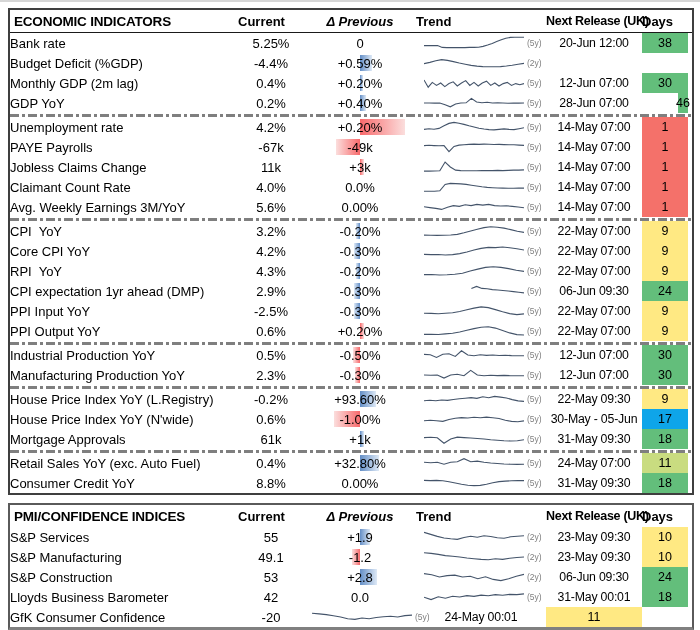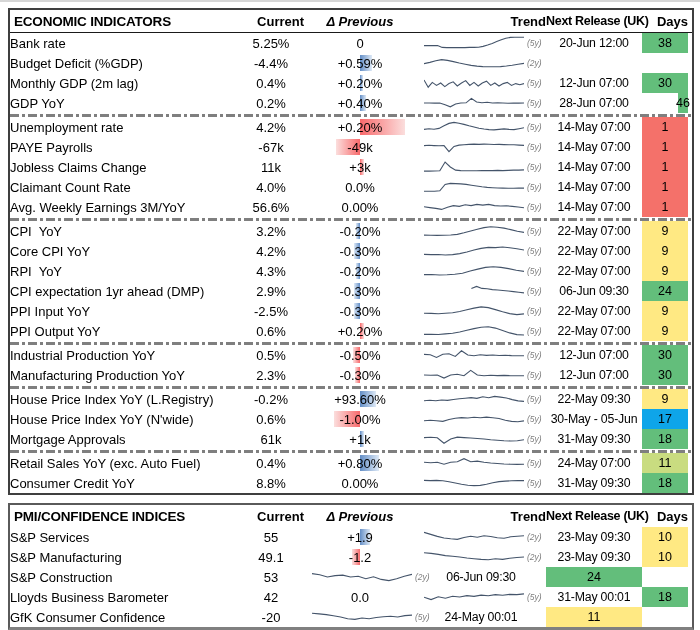--- a/index.html
+++ b/index.html
@@ -12,33 +12,33 @@
   #t1{top:8px;border:2px solid #3f3f3f;}
   #t2{top:503px;border:2px solid #5a5a5a;border-bottom:3px solid #808080;}
   .thead,.row{
     display:grid;grid-template-columns:228px 66px 112px 130px 96px 46px;
     align-items:center;
   }
   .thead{height:22px;font-weight:bold;font-size:13px;}
   #t1 .thead{border-bottom:1.5px solid #1a1a1a;}
   .th{white-space:nowrap;}
   .th.tname{padding-left:4px;font-size:13.5px;letter-spacing:-0.2px;}
-  .th.tcur,.th.ttrend,.th.tdays{text-align:right;}
+  .th.tcur,.th.ttrend,.th.tdays{text-align:left;}
   .th.tdelta{text-align:center;font-style:italic;}
   .th.trel{text-align:center;font-size:12.5px;letter-spacing:-0.3px;}
   .row{height:20px;font-size:13px;}
   .c{height:100%;display:flex;align-items:center;box-sizing:border-box;}
   .c.name{padding-left:0;white-space:pre;overflow:hidden;}
   .c.cur{justify-content:center;}
   .c.delta{position:relative;justify-content:center;}
   .c.delta .dval{position:relative;z-index:1;}
   .bar{position:absolute;top:2px;bottom:2px;z-index:0;}
   .c.trend{padding-left:8px;gap:3px;}
   .c.trend svg{display:block;flex:none;}
-  .period{font-size:8.5px;color:#808080;white-space:nowrap;font-style:italic;}
+  .period{font-size:8.5px;color:#808080;white-space:nowrap;}
   .c.rel{justify-content:center;font-size:12.3px;white-space:nowrap;letter-spacing:-0.2px;}
   .c.days{justify-content:center;font-size:12.5px;}
   .sep{
     height:3px;margin:0.5px 0;
     background-image:repeating-linear-gradient(to right,
       #7f7f7f 0 9px,transparent 9px 12px,#7f7f7f 12px 15px,transparent 15px 18px);
   }
 </style>
 </head>
 <body>
@@ -177,21 +177,21 @@
           <svg width="100" height="16" viewBox="0 0 100 16">
             <polyline points="0.0,12.3 5.3,12.3 10.5,12.2 15.8,11.8 21.1,5.4 26.3,4.4 31.6,4.6 36.8,4.9 42.1,5.4 47.4,6.2 52.6,7.0 57.9,7.8 63.2,8.4 68.4,8.7 73.7,9.0 78.9,9.1 84.2,9.2 89.5,9.2 94.7,9.1 100.0,9.1" fill="none" stroke="#44546A" stroke-width="1.1"></polyline>
           </svg>
           <span class="period">(5y)</span>
         </div>
         <div class="c rel">14-May 07:00</div>
         <div class="c days" style="background: rgb(244, 113, 106);">1</div>
       </div>
       <div class="row">
         <div class="c name">Avg. Weekly Earnings 3M/YoY</div>
-        <div class="c cur">56.6%</div>
+        <div class="c cur">5.6%</div>
         <div class="c delta">
           <span class="dval">0.00%</span>
         </div>
         <div class="c trend">
           <svg width="100" height="16" viewBox="0 0 100 16">
             <polyline points="0.0,7.8 5.9,8.6 11.8,9.4 17.6,10.4 23.5,8.2 29.4,6.6 35.3,7.4 41.2,5.8 47.1,6.6 52.9,5.4 58.8,6.1 64.7,5.4 70.6,6.6 76.5,7.0 82.4,6.8 88.2,7.4 94.1,8.0 100.0,8.7" fill="none" stroke="#44546A" stroke-width="1.1"></polyline>
           </svg>
           <span class="period">(5y)</span>
         </div>
         <div class="c rel">14-May 07:00</div>
@@ -375,21 +375,21 @@
         </div>
         <div class="c rel">31-May 09:30</div>
         <div class="c days" style="background: rgb(99, 190, 123);">18</div>
       </div>
       <div class="sep"></div>
       <div class="row">
         <div class="c name">Retail Sales YoY (exc. Auto Fuel)</div>
         <div class="c cur">0.4%</div>
         <div class="c delta">
           <span class="bar" style="width: 19px; left: 56px; background: linear-gradient(to right, rgb(99, 142, 198), rgb(222, 233, 246));"></span>
-          <span class="dval">+0.80%</span>
+          <span class="dval">+32.80%</span>
         </div>
         <div class="c trend">
           <svg width="100" height="16" viewBox="0 0 100 16">
             <polyline points="0.0,7.3 6.7,7.8 13.3,7.3 20.0,9.2 26.7,7.3 33.3,6.8 40.0,3.7 46.7,6.8 53.3,6.1 60.0,7.3 66.7,8.0 73.3,8.5 80.0,9.0 86.7,9.2 93.3,9.4 100.0,9.2" fill="none" stroke="#44546A" stroke-width="1.1"></polyline>
           </svg>
           <span class="period">(5y)</span>
         </div>
         <div class="c rel">24-May 07:00</div>
         <div class="c days" style="background: rgb(201, 220, 128);">11</div>
       </div>
@@ -449,20 +449,24 @@
             <polyline points="0.0,3.7 7.1,4.4 14.3,5.4 21.4,6.6 28.6,7.3 35.7,8.0 42.9,9.0 50.0,9.7 57.1,10.4 64.3,10.8 71.4,9.8 78.6,10.4 85.7,9.2 92.9,8.5 100.0,8.0" fill="none" stroke="#44546A" stroke-width="1.1"></polyline>
           </svg>
           <span class="period">(2y)</span>
         </div>
         <div class="c rel">23-May 09:30</div>
         <div class="c days" style="background: rgb(255, 233, 131);">10</div>
       </div>
       <div class="row">
         <div class="c name">S&amp;P Construction</div>
         <div class="c cur">53</div>
+        <div class="c delta">
+          <span class="bar" style="width: 17px; left: 56px; background: linear-gradient(to right, rgb(99, 142, 198), rgb(222, 233, 246));"></span>
+          <span class="dval">+2.8</span>
+        </div>
         <div class="c trend">
           <svg width="100" height="16" viewBox="0 0 100 16">
             <polyline points="0.0,4.6 7.7,5.8 15.4,8.0 23.1,6.6 30.8,6.1 38.5,8.0 46.2,7.3 53.8,9.7 61.5,7.8 69.2,10.4 76.9,11.6 84.6,9.7 92.3,7.3 100.0,5.4" fill="none" stroke="#44546A" stroke-width="1.1"></polyline>
           </svg>
           <span class="period">(2y)</span>
         </div>
         <div class="c rel">06-Jun 09:30</div>
         <div class="c days" style="background: rgb(99, 190, 123);">24</div>
       </div>
       <div class="row">

